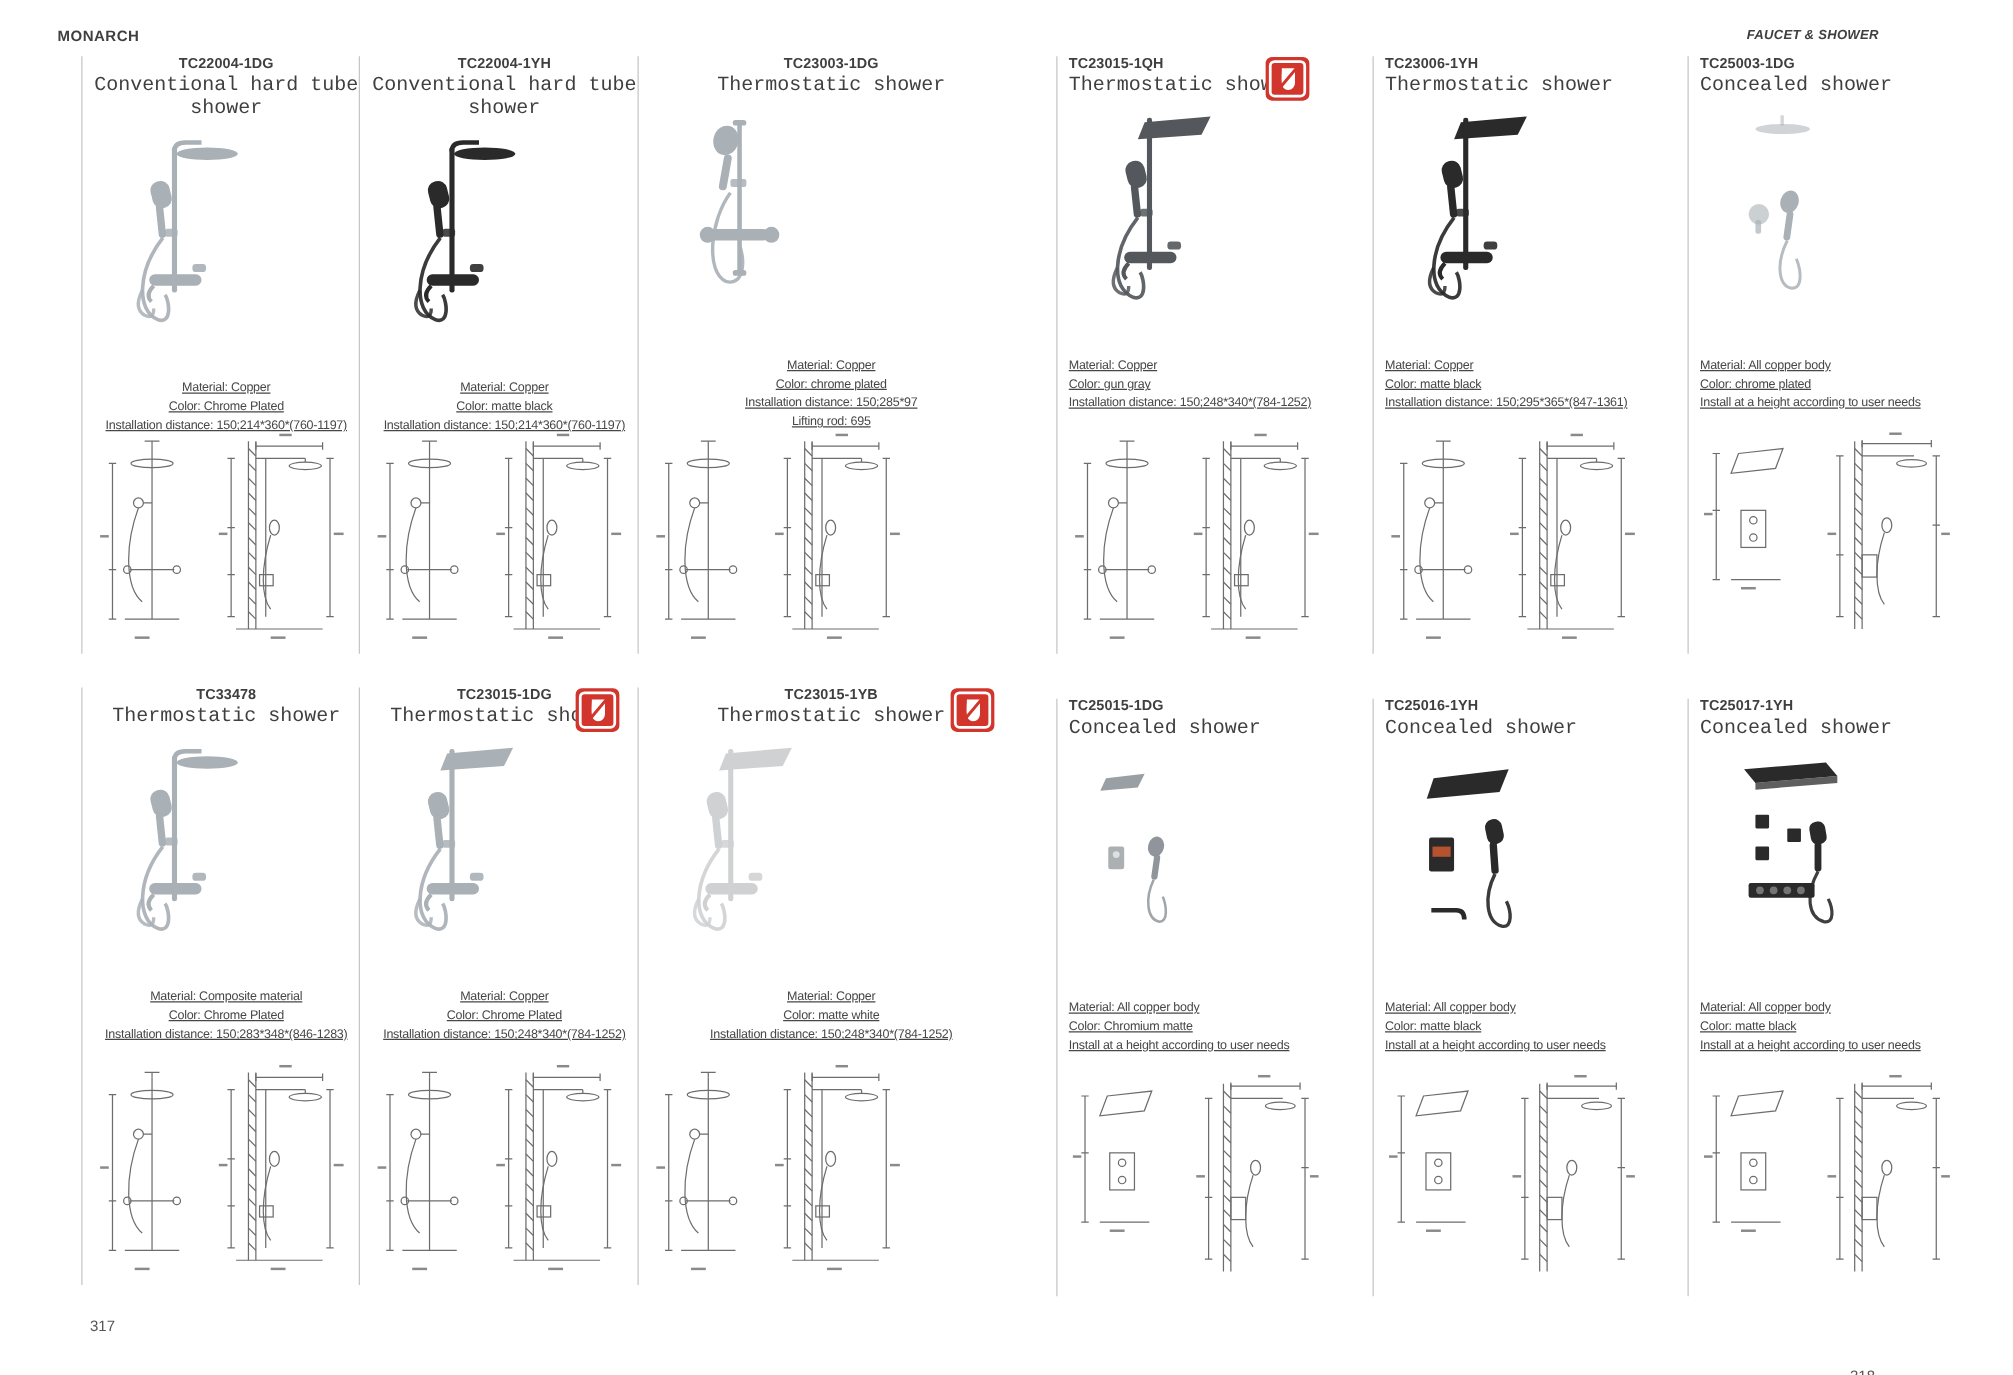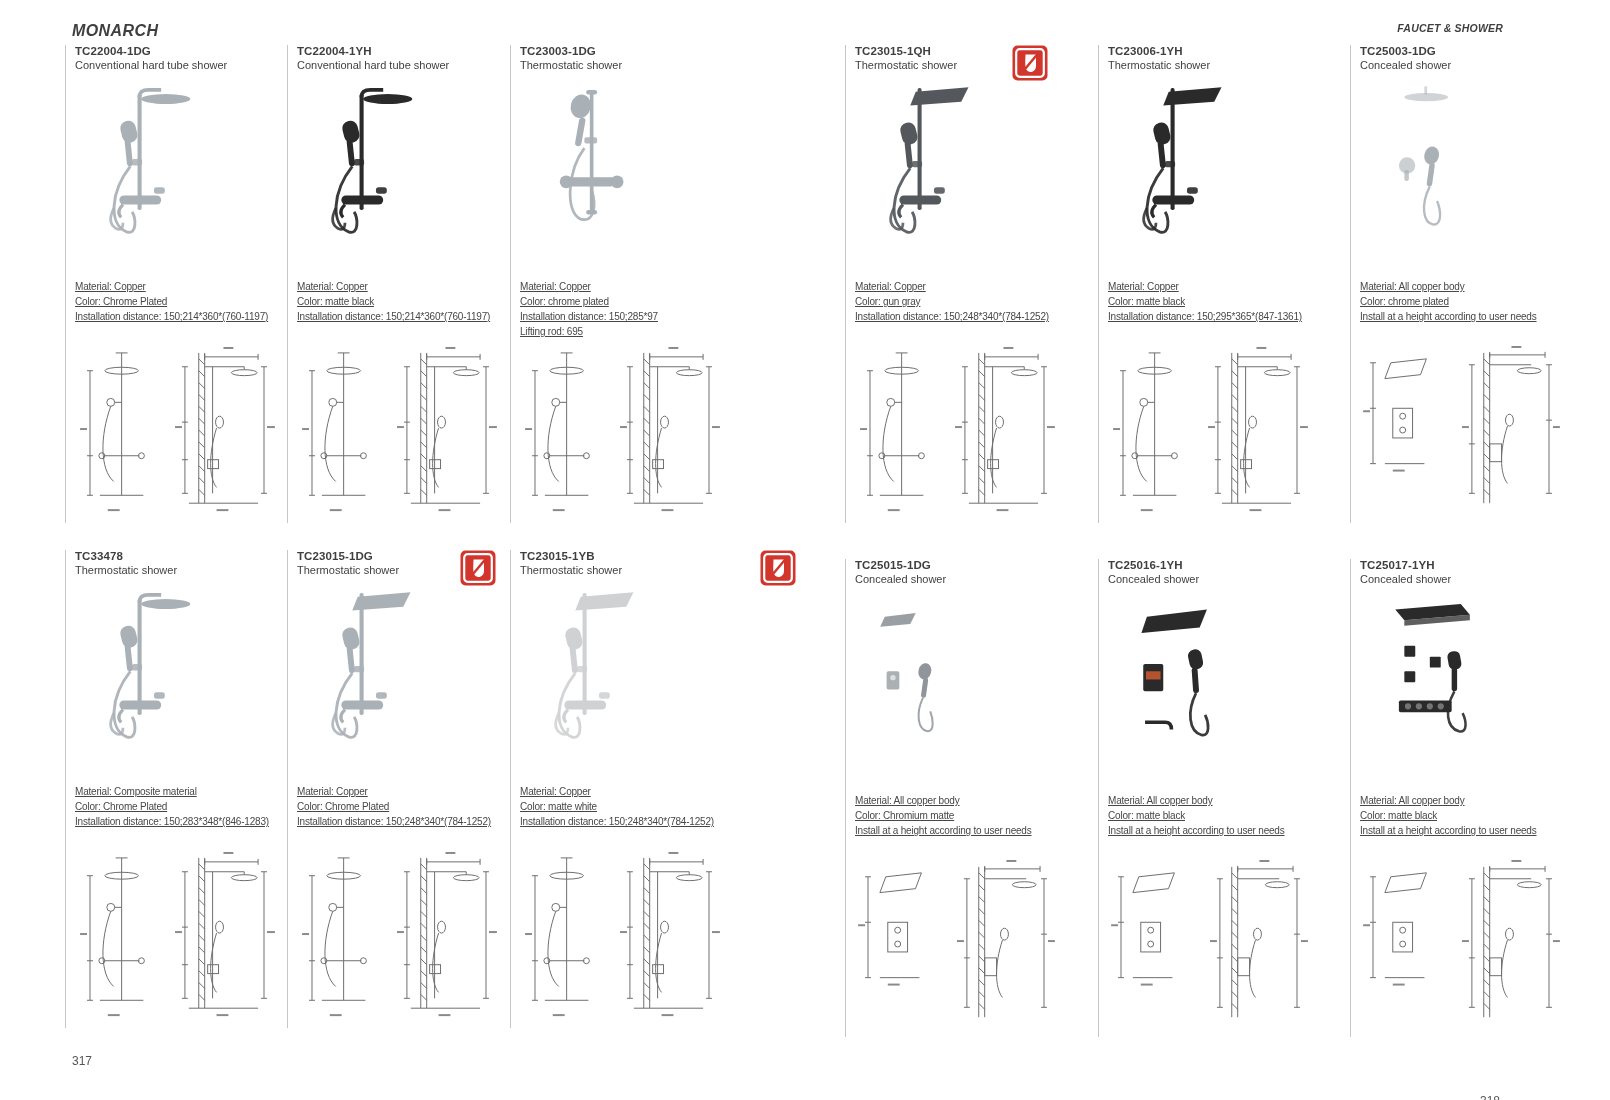--- a/index.html
+++ b/index.html
@@ -1,27 +1,27 @@
 <!DOCTYPE html>
 <html style="--badge-color: #d2352c; --accent-color: #b5522f;"><head>
 <meta charset="utf-8">
 <style>
   * { margin:0; padding:0; box-sizing:border-box; }
   html,body { width:1610px; height:1100px; background:#fff; overflow:hidden;
               font-family:"Liberation Sans", sans-serif; color:#3f3f3f; }
-  .brand   { position:absolute; left:72px;  top:22px; font-size:16px; font-weight:700; letter-spacing:.4px;font-style:italic; }
+  .brand   { position:absolute; left:46px;  top:22px; font-size:12px; font-weight:700; letter-spacing:.4px; }
   .category{ position:absolute; right:107px; top:22px; font-size:10.5px; font-weight:700; letter-spacing:.2px;font-style:italic; }
 
   .page { position:absolute; top:45px; display:grid; grid-row-gap:27px; }
-  .page-left  { left:65px;  grid-template-columns:222px 223px 300px; }
+  .page-left  { left:65px;  grid-template-columns:222px 223px 300px;text-align:center; }
   .page-right { left:845px; grid-template-columns:217px 216px 282px;gap:36px; }
 
   .cell { position:relative; height:478px; border-left:1px solid #c6c6c6; padding-left:9px; }
   .code  { font-size:11.5px; font-weight:700; letter-spacing:.1px; }
-  .ptype { font-size:11px; margin-top:2px; }
+  .ptype { font-size:16px; margin-top:2px;font-family:Liberation Mono, monospace; }
 
   .badge { position:absolute; top:0; right:14px; width:36px; height:36px; }
   .badge svg { width:36px; height:36px; display:block; }
 
   .photo { height:192px; padding-top:8px; }
   .illustration svg { width:132px; height:182px; display:block; margin-left:2px; }
 
   .specs { margin-top:16px; font-size:10px; line-height:15px; letter-spacing:-0.2px;
            color:#474747; white-space:nowrap;text-decoration:underline; }
 

